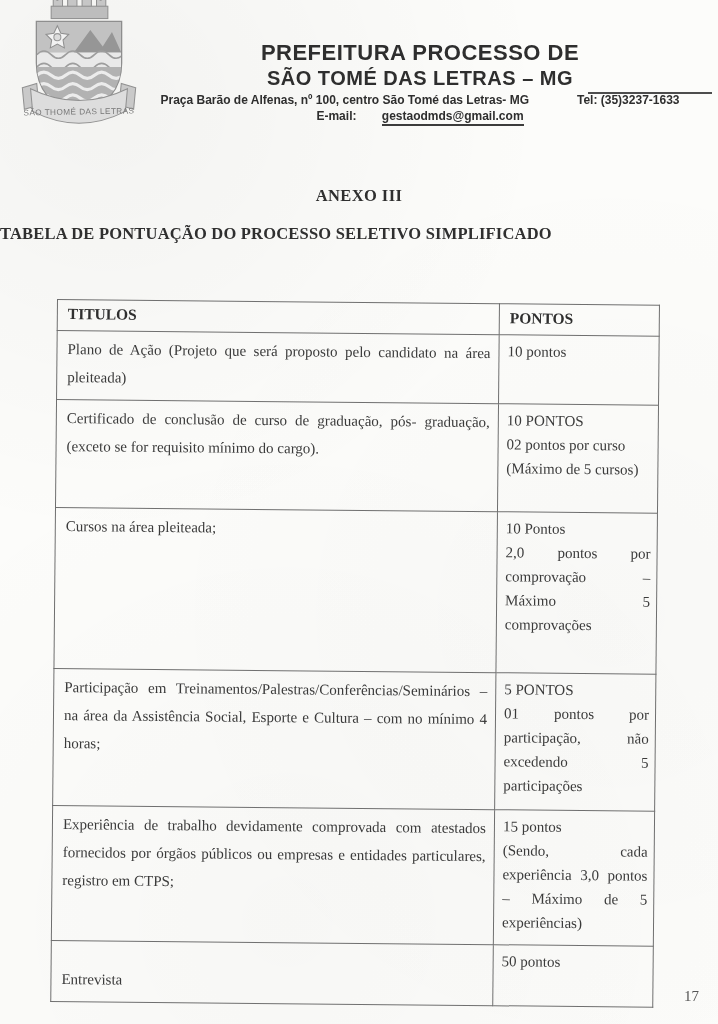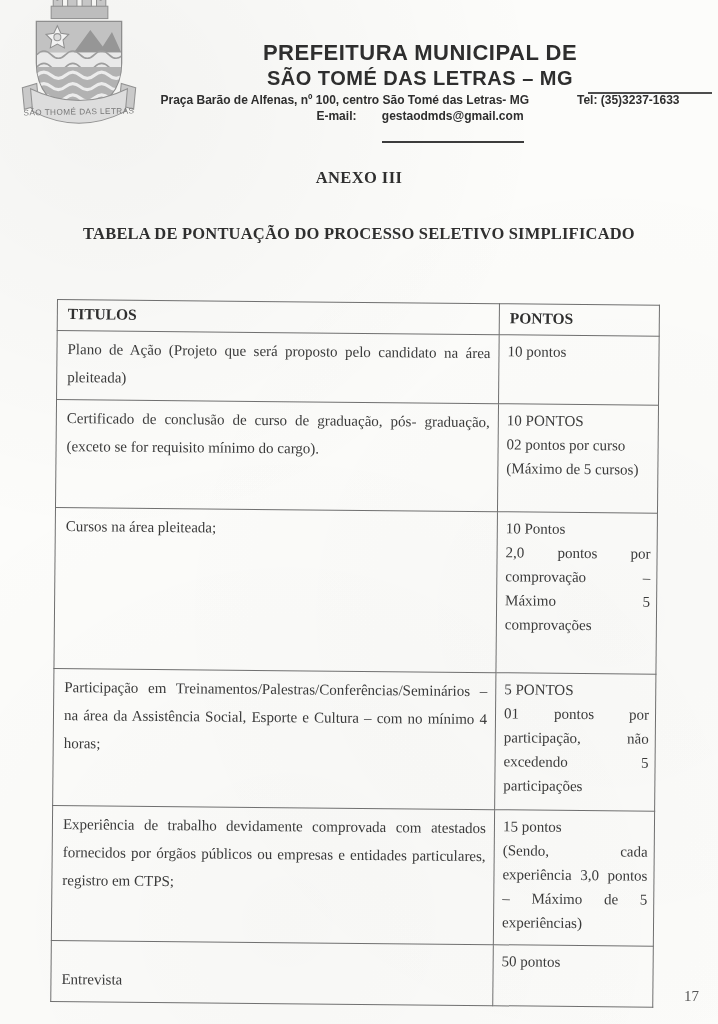--- a/index.html
+++ b/index.html
@@ -22,26 +22,26 @@
   .logo{position:absolute;left:12px;top:-12px;width:134px;height:156px;}
   .lh-text{
     position:absolute;left:128px;right:6px;top:0;text-align:center;
     font-family:"Liberation Sans", sans-serif;font-weight:bold;color:#2e2e2e;
   }
   .org1{margin-top:40px;font-size:22px;letter-spacing:.5px;}
   .org2{margin-top:1px;font-size:20px;letter-spacing:.5px;}
   .addr{margin-top:3px;font-size:12px;white-space:nowrap;}
   .addr .tel{margin-left:48px;}
   .email-line{margin-top:2px;font-size:12px;}
-  .email{color:#2e2e2e;text-decoration:none;border-bottom:2px solid #3c3c3c;padding-bottom:18px;cursor:pointer;margin-left:22px;}
+  .email{color:#2e2e2e;text-decoration:none;border-bottom:2px solid #3c3c3c;padding-bottom:1px;cursor:pointer;margin-left:22px;}
   .lh-rule{position:absolute;top:92px;left:588px;width:124px;height:2px;background:#4d4d4d;}
   
-  .annex{position:absolute;top:168px;left:0;width:100%;text-align:center;
+  .annex{position:absolute;top:186px;left:0;width:100%;text-align:center;
     font-size:16.5px;font-weight:bold;letter-spacing:.4px;color:#2f2f2f;margin:0;}
-  .tbl-title{position:absolute;top:224px;left:0;width:100%;text-align:center;
+  .tbl-title{position:absolute;top:224px;left:0;width:100%;
     font-size:16.5px;font-weight:bold;letter-spacing:.2px;color:#2f2f2f;margin:0;}
   
   table.score{
     position:absolute;top:299px;left:57px;width:602px;
     border-collapse:collapse;table-layout:fixed;
     transform:rotate(0.55deg);transform-origin:0 0;
     font-size:15px;color:#3b3b3b;
   }
   table.score col.c1{width:442px;}
   table.score col.c2{width:160px;}
@@ -108,21 +108,21 @@
         <path d="M10 96 L24 92 L26 113 L12 117 Z" fill="#c9c9c9" stroke="#919191"></path>
         <path d="M120 96 L106 92 L104 113 L118 117 Z" fill="#c9c9c9" stroke="#919191"></path>
         <path d="M18 97 Q65 120 112 97 L110 119 Q65 142 20 119 Z" fill="#dddddd" stroke="#919191"></path>
         <text x="65" y="122" text-anchor="middle" font-size="8" letter-spacing="0.4" fill="#777" font-family="Liberation Sans, sans-serif" transform="rotate(-1 65 122)">SÃO THOMÉ DAS LETRAS</text>
       </g>
     </svg>
 
     <div class="lh-rule"></div>
 
     <div class="lh-text">
-      <div class="org1">PREFEITURA MUNICIPAL DE</div>
+      <div class="org1">PREFEITURA PROCESSO DE</div>
       <div class="org2">SÃO TOMÉ DAS LETRAS – MG</div>
       <div class="addr"><span>Praça Barão de Alfenas, nº 100, centro São Tomé das Letras- MG</span><span class="tel">Tel: (35)3237-1633</span></div>
       <div class="email-line"><span>E-mail:</span>
         <a class="email">gestaodmds@gmail.com</a></div>
     </div>
   </div>
 
   <h1 class="annex">ANEXO III</h1>
   <h2 class="tbl-title">TABELA DE PONTUAÇÃO DO PROCESSO SELETIVO SIMPLIFICADO</h2>
 

